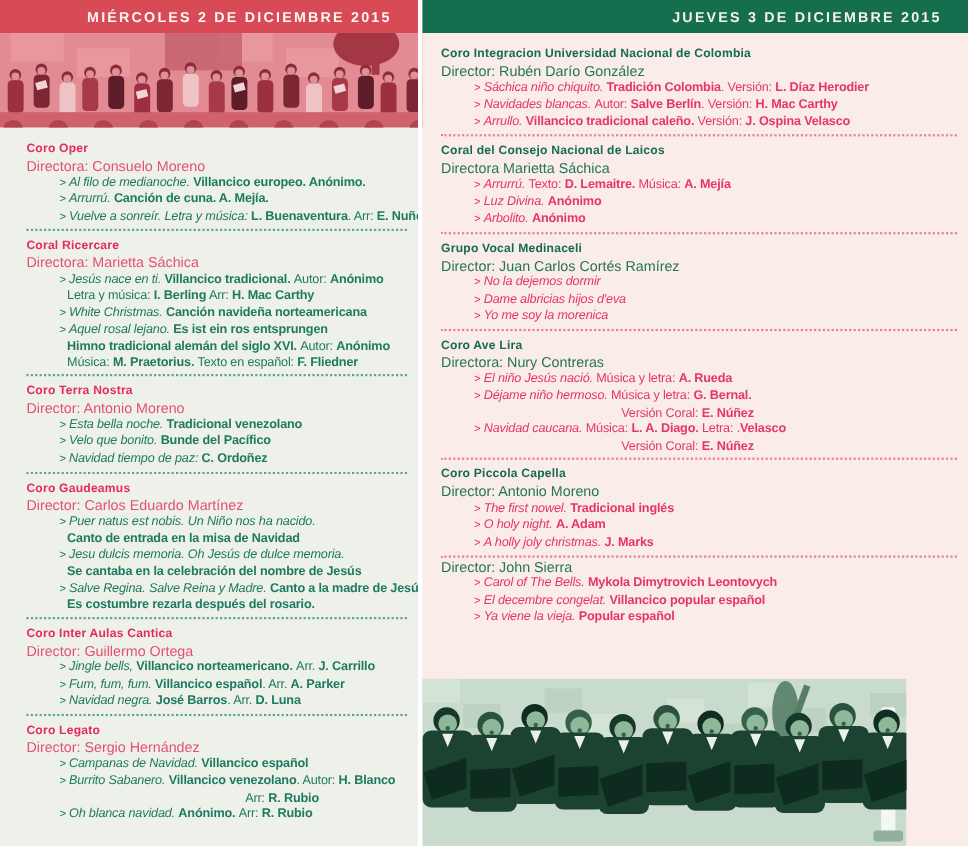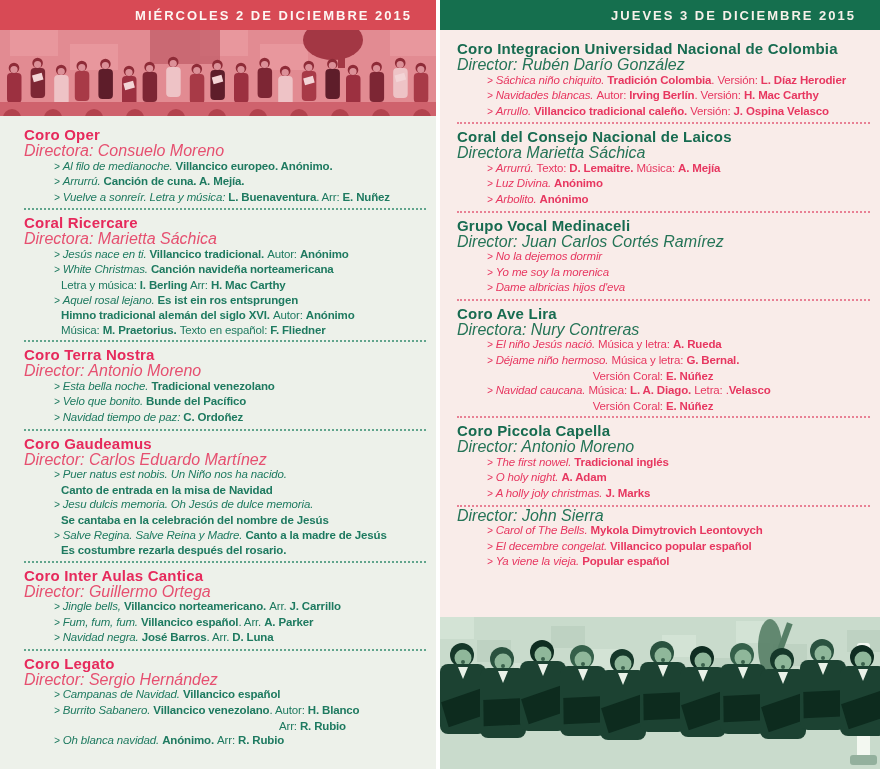--- a/index.html
+++ b/index.html
@@ -1,43 +1,43 @@
 <!DOCTYPE html>
 <html><head>
 <meta charset="utf-8">
 <style>
   html,body{margin:0;padding:0;}
   body{
     width:880px;height:769px;overflow:hidden;background:#ffffff;
     display:flex;font-family:"Liberation Sans",sans-serif;
   }
   .column{height:769px;display:flex;flex-direction:column;box-sizing:border-box;background:var(--bg);}
-  .col-left{width:436px;}
+  .col-left{width:380px;}
   .col-gap{width:4px;background:#ffffff;flex:0 0 4px;}
   .col-right{width:520px;}
 
   .daybar{
     flex:0 0 30px;height:30px;background:var(--barbg);color:var(--bartext);
     display:flex;align-items:center;justify-content:flex-end;
     padding-right:24px;box-sizing:border-box;
     font-weight:700;font-size:13px;letter-spacing:2px;
   }
   .photo{flex:0 0 auto;line-height:0;}
   .photo svg{display:block;}
   .photo-bottom{margin-top:auto;}
 
   .content{flex:1 1 auto;overflow:hidden;box-sizing:border-box;padding:6px 8px 0 24px;}
   .col-right .content{padding-left:17px;}
 
   .choir-name{
-    color:var(--title);font-weight:700;font-size:15px;line-height:18px;
+    color:var(--title);font-weight:700;font-size:11px;line-height:18px;
     margin-top:4px;letter-spacing:.2px;white-space:nowrap;
   }
   .choir-director{
-    color:var(--dir);font-style:italic;font-size:16px;line-height:14.5px;white-space:nowrap;
+    color:var(--dir);font-size:13px;line-height:14.5px;white-space:nowrap;
   }
   .song-line{
     color:var(--song);font-size:11.5px;line-height:14.6px;letter-spacing:-.15px;
     padding-left:30px;white-space:nowrap;
   }
   .song-line.cont{padding-left:37px;}
   .song-line.align-right{text-align:right;padding-right:82px;}
   .song-line.align-center{text-align:center;padding-right:60px;}
   .arrow{font-size:10px;margin-right:3px;font-style:normal;}
   .s-i{font-style:italic;}
@@ -144,22 +144,22 @@
         <div class="choir-director">Directora: Consuelo Moreno</div>
         <div class="song-line"><span class="arrow s-i">&gt;</span><span class="s-i">Al filo de medianoche. </span><span class="s-b">Villancico europeo. Anónimo.</span></div>
         <div class="song-line"><span class="arrow s-i">&gt;</span><span class="s-i">Arrurrú. </span><span class="s-b">Canción de cuna. A. Mejía.</span></div>
         <div class="song-line"><span class="arrow s-i">&gt;</span><span class="s-i">Vuelve a sonreír. Letra y música: </span><span class="s-b">L. Buenaventura</span><span class="s-n">. Arr: </span><span class="s-b">E. Nuñez</span></div>
         <div class="separator"></div>
       </div>
       <div class="section">
         <div class="choir-name">Coral Ricercare</div>
         <div class="choir-director">Directora: Marietta Sáchica</div>
         <div class="song-line"><span class="arrow s-i">&gt;</span><span class="s-i">Jesús nace en ti. </span><span class="s-b">Villancico tradicional. </span><span class="s-n">Autor: </span><span class="s-b">Anónimo</span></div>
+        <div class="song-line cont"><span class="s-n">Letra y música: </span><span class="s-b">I. Berling</span><span class="s-n">  Arr: </span><span class="s-b">H. Mac Carthy</span></div>
         <div class="song-line"><span class="arrow s-i">&gt;</span><span class="s-i">White Christmas. </span><span class="s-b">Canción navideña norteamericana</span></div>
-        <div class="song-line cont"><span class="s-n">Letra y música: </span><span class="s-b">I. Berling</span><span class="s-n">  Arr: </span><span class="s-b">H. Mac Carthy</span></div>
         <div class="song-line"><span class="arrow s-i">&gt;</span><span class="s-i">Aquel rosal lejano. </span><span class="s-b">Es ist ein ros entsprungen</span></div>
         <div class="song-line cont"><span class="s-b">Himno tradicional alemán del siglo XVI. </span><span class="s-n">Autor: </span><span class="s-b">Anónimo</span></div>
         <div class="song-line cont"><span class="s-n">Música: </span><span class="s-b">M. Praetorius. </span><span class="s-n">Texto en español: </span><span class="s-b">F. Fliedner</span></div>
         <div class="separator"></div>
       </div>
       <div class="section">
         <div class="choir-name">Coro Terra Nostra</div>
         <div class="choir-director">Director: Antonio Moreno</div>
         <div class="song-line"><span class="arrow s-i">&gt;</span><span class="s-i">Esta bella noche. </span><span class="s-b">Tradicional venezolano</span></div>
         <div class="song-line"><span class="arrow s-i">&gt;</span><span class="s-i">Velo que bonito. </span><span class="s-b">Bunde del Pacífico</span></div>
@@ -200,38 +200,38 @@
 
 <div class="column col-right" style="--barbg: #156f4e; --bartext: #f7f1ea; --bg: #f9ece9; --title: #176b50; --dir: #257457; --song: #e73760; --sep: #e4667f;">
   <div class="daybar">
     <span>JUEVES 3 DE DICIEMBRE 2015</span>
   </div>
   <div class="content">
       <div class="section">
         <div class="choir-name">Coro Integracion Universidad Nacional de Colombia</div>
         <div class="choir-director">Director: Rubén Darío González</div>
         <div class="song-line"><span class="arrow s-i">&gt;</span><span class="s-i">Sáchica niño chiquito. </span><span class="s-b">Tradición Colombia</span><span class="s-n">. Versión: </span><span class="s-b">L. Díaz Herodier</span></div>
-        <div class="song-line"><span class="arrow s-i">&gt;</span><span class="s-i">Navidades blancas. </span><span class="s-n">Autor: </span><span class="s-b">Irving Berlín</span><span class="s-n">. Versión: </span><span class="s-b">H. Mac Carthy</span></div>
+        <div class="song-line"><span class="arrow s-i">&gt;</span><span class="s-i">Navidades blancas. </span><span class="s-n">Autor: </span><span class="s-b">Salve Berlín</span><span class="s-n">. Versión: </span><span class="s-b">H. Mac Carthy</span></div>
         <div class="song-line"><span class="arrow s-i">&gt;</span><span class="s-i">Arrullo. </span><span class="s-b">Villancico tradicional caleño. </span><span class="s-n">Versión: </span><span class="s-b">J. Ospina Velasco</span></div>
         <div class="separator"></div>
       </div>
       <div class="section">
         <div class="choir-name">Coral del Consejo Nacional de Laicos</div>
         <div class="choir-director">Directora Marietta Sáchica</div>
         <div class="song-line"><span class="arrow s-i">&gt;</span><span class="s-i">Arrurrú. </span><span class="s-n">Texto: </span><span class="s-b">D. Lemaitre. </span><span class="s-n"> Música: </span><span class="s-b">A. Mejía</span></div>
         <div class="song-line"><span class="arrow s-i">&gt;</span><span class="s-i">Luz Divina. </span><span class="s-b">Anónimo</span></div>
         <div class="song-line"><span class="arrow s-i">&gt;</span><span class="s-i">Arbolito. </span><span class="s-b">Anónimo</span></div>
         <div class="separator"></div>
       </div>
       <div class="section">
         <div class="choir-name">Grupo Vocal Medinaceli</div>
         <div class="choir-director">Director: Juan Carlos Cortés Ramírez</div>
         <div class="song-line"><span class="arrow s-i">&gt;</span><span class="s-i">No la dejemos dormir</span></div>
+        <div class="song-line"><span class="arrow s-i">&gt;</span><span class="s-i">Dame albricias hijos d'eva</span></div>
         <div class="song-line"><span class="arrow s-i">&gt;</span><span class="s-i">Yo me soy la morenica</span></div>
-        <div class="song-line"><span class="arrow s-i">&gt;</span><span class="s-i">Dame albricias hijos d'eva</span></div>
         <div class="separator"></div>
       </div>
       <div class="section">
         <div class="choir-name">Coro Ave Lira</div>
         <div class="choir-director">Directora:  Nury Contreras</div>
         <div class="song-line"><span class="arrow s-i">&gt;</span><span class="s-i">El niño Jesús nació. </span><span class="s-n">Música y letra: </span><span class="s-b">A. Rueda</span></div>
         <div class="song-line"><span class="arrow s-i">&gt;</span><span class="s-i">Déjame niño hermoso. </span><span class="s-n">Música y letra: </span><span class="s-b">G. Bernal.</span></div>
         <div class="song-line cont align-center"><span class="s-n">Versión Coral: </span><span class="s-b">E. Núñez</span></div>
         <div class="song-line"><span class="arrow s-i">&gt;</span><span class="s-i">Navidad caucana. </span><span class="s-n">Música: </span><span class="s-b">L. A. Diago. </span><span class="s-n">Letra: .</span><span class="s-b">Velasco</span></div>
         <div class="song-line cont align-center"><span class="s-n">Versión Coral: </span><span class="s-b">E. Núñez</span></div>

